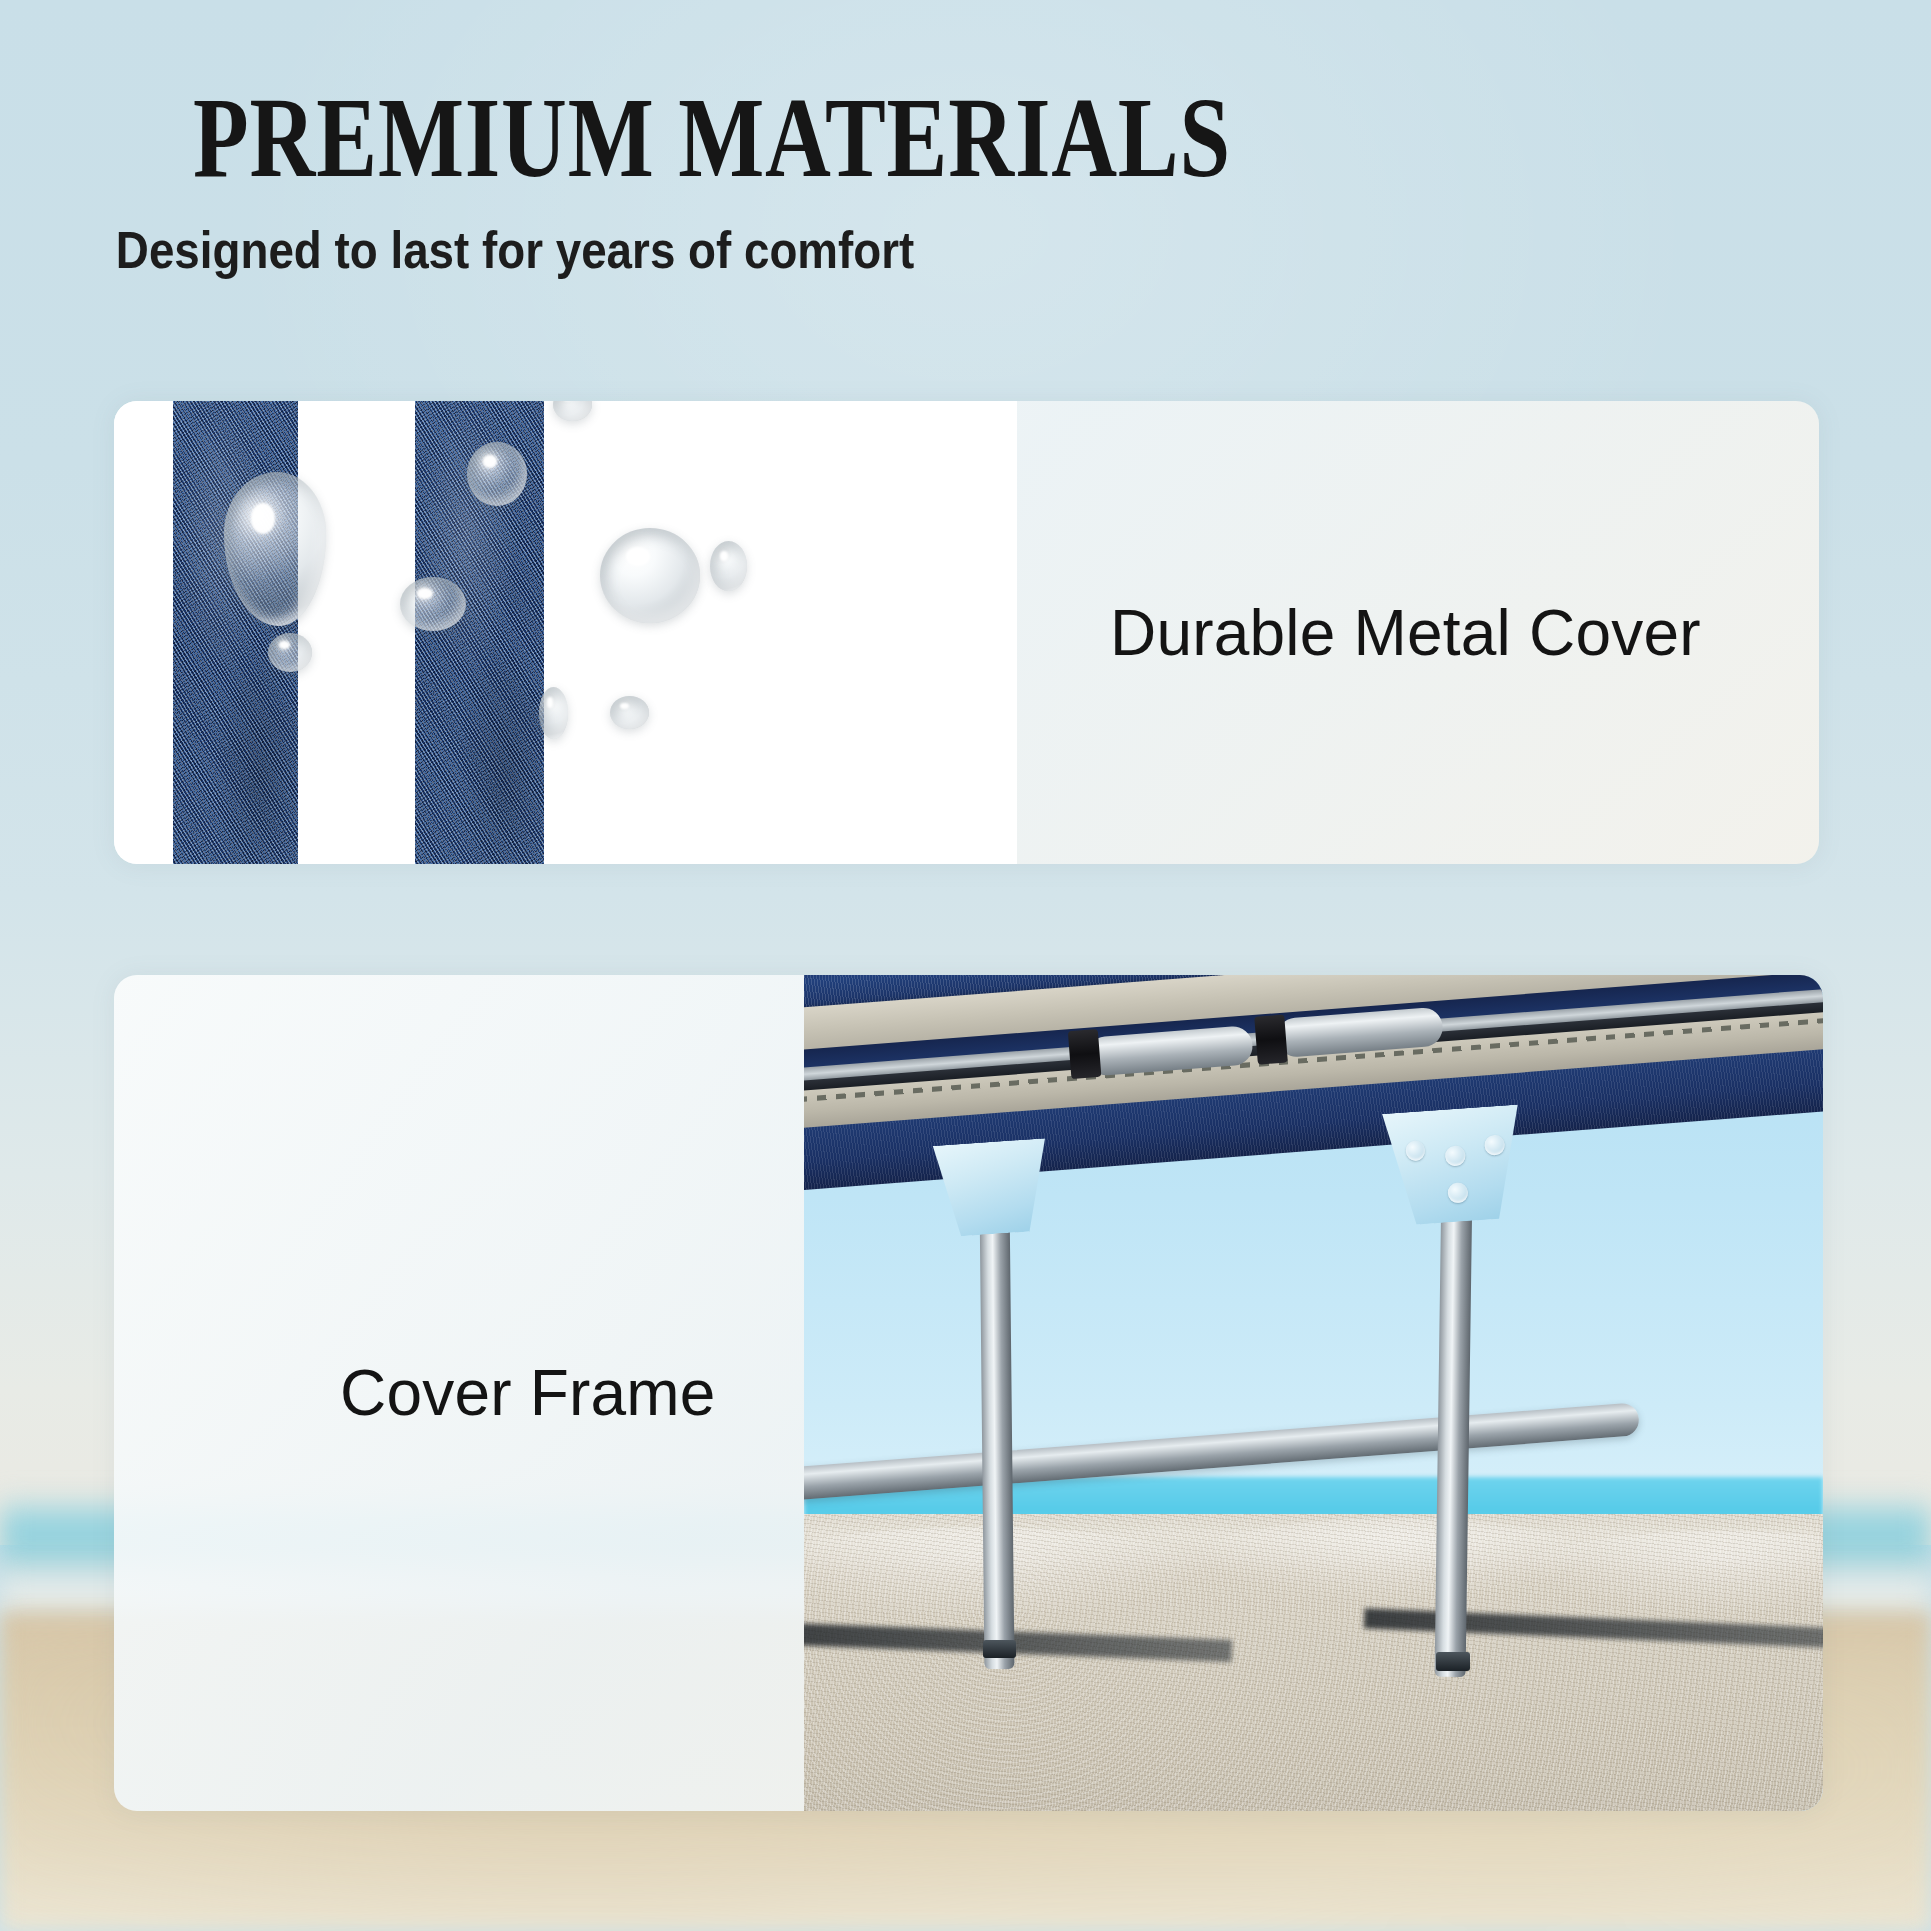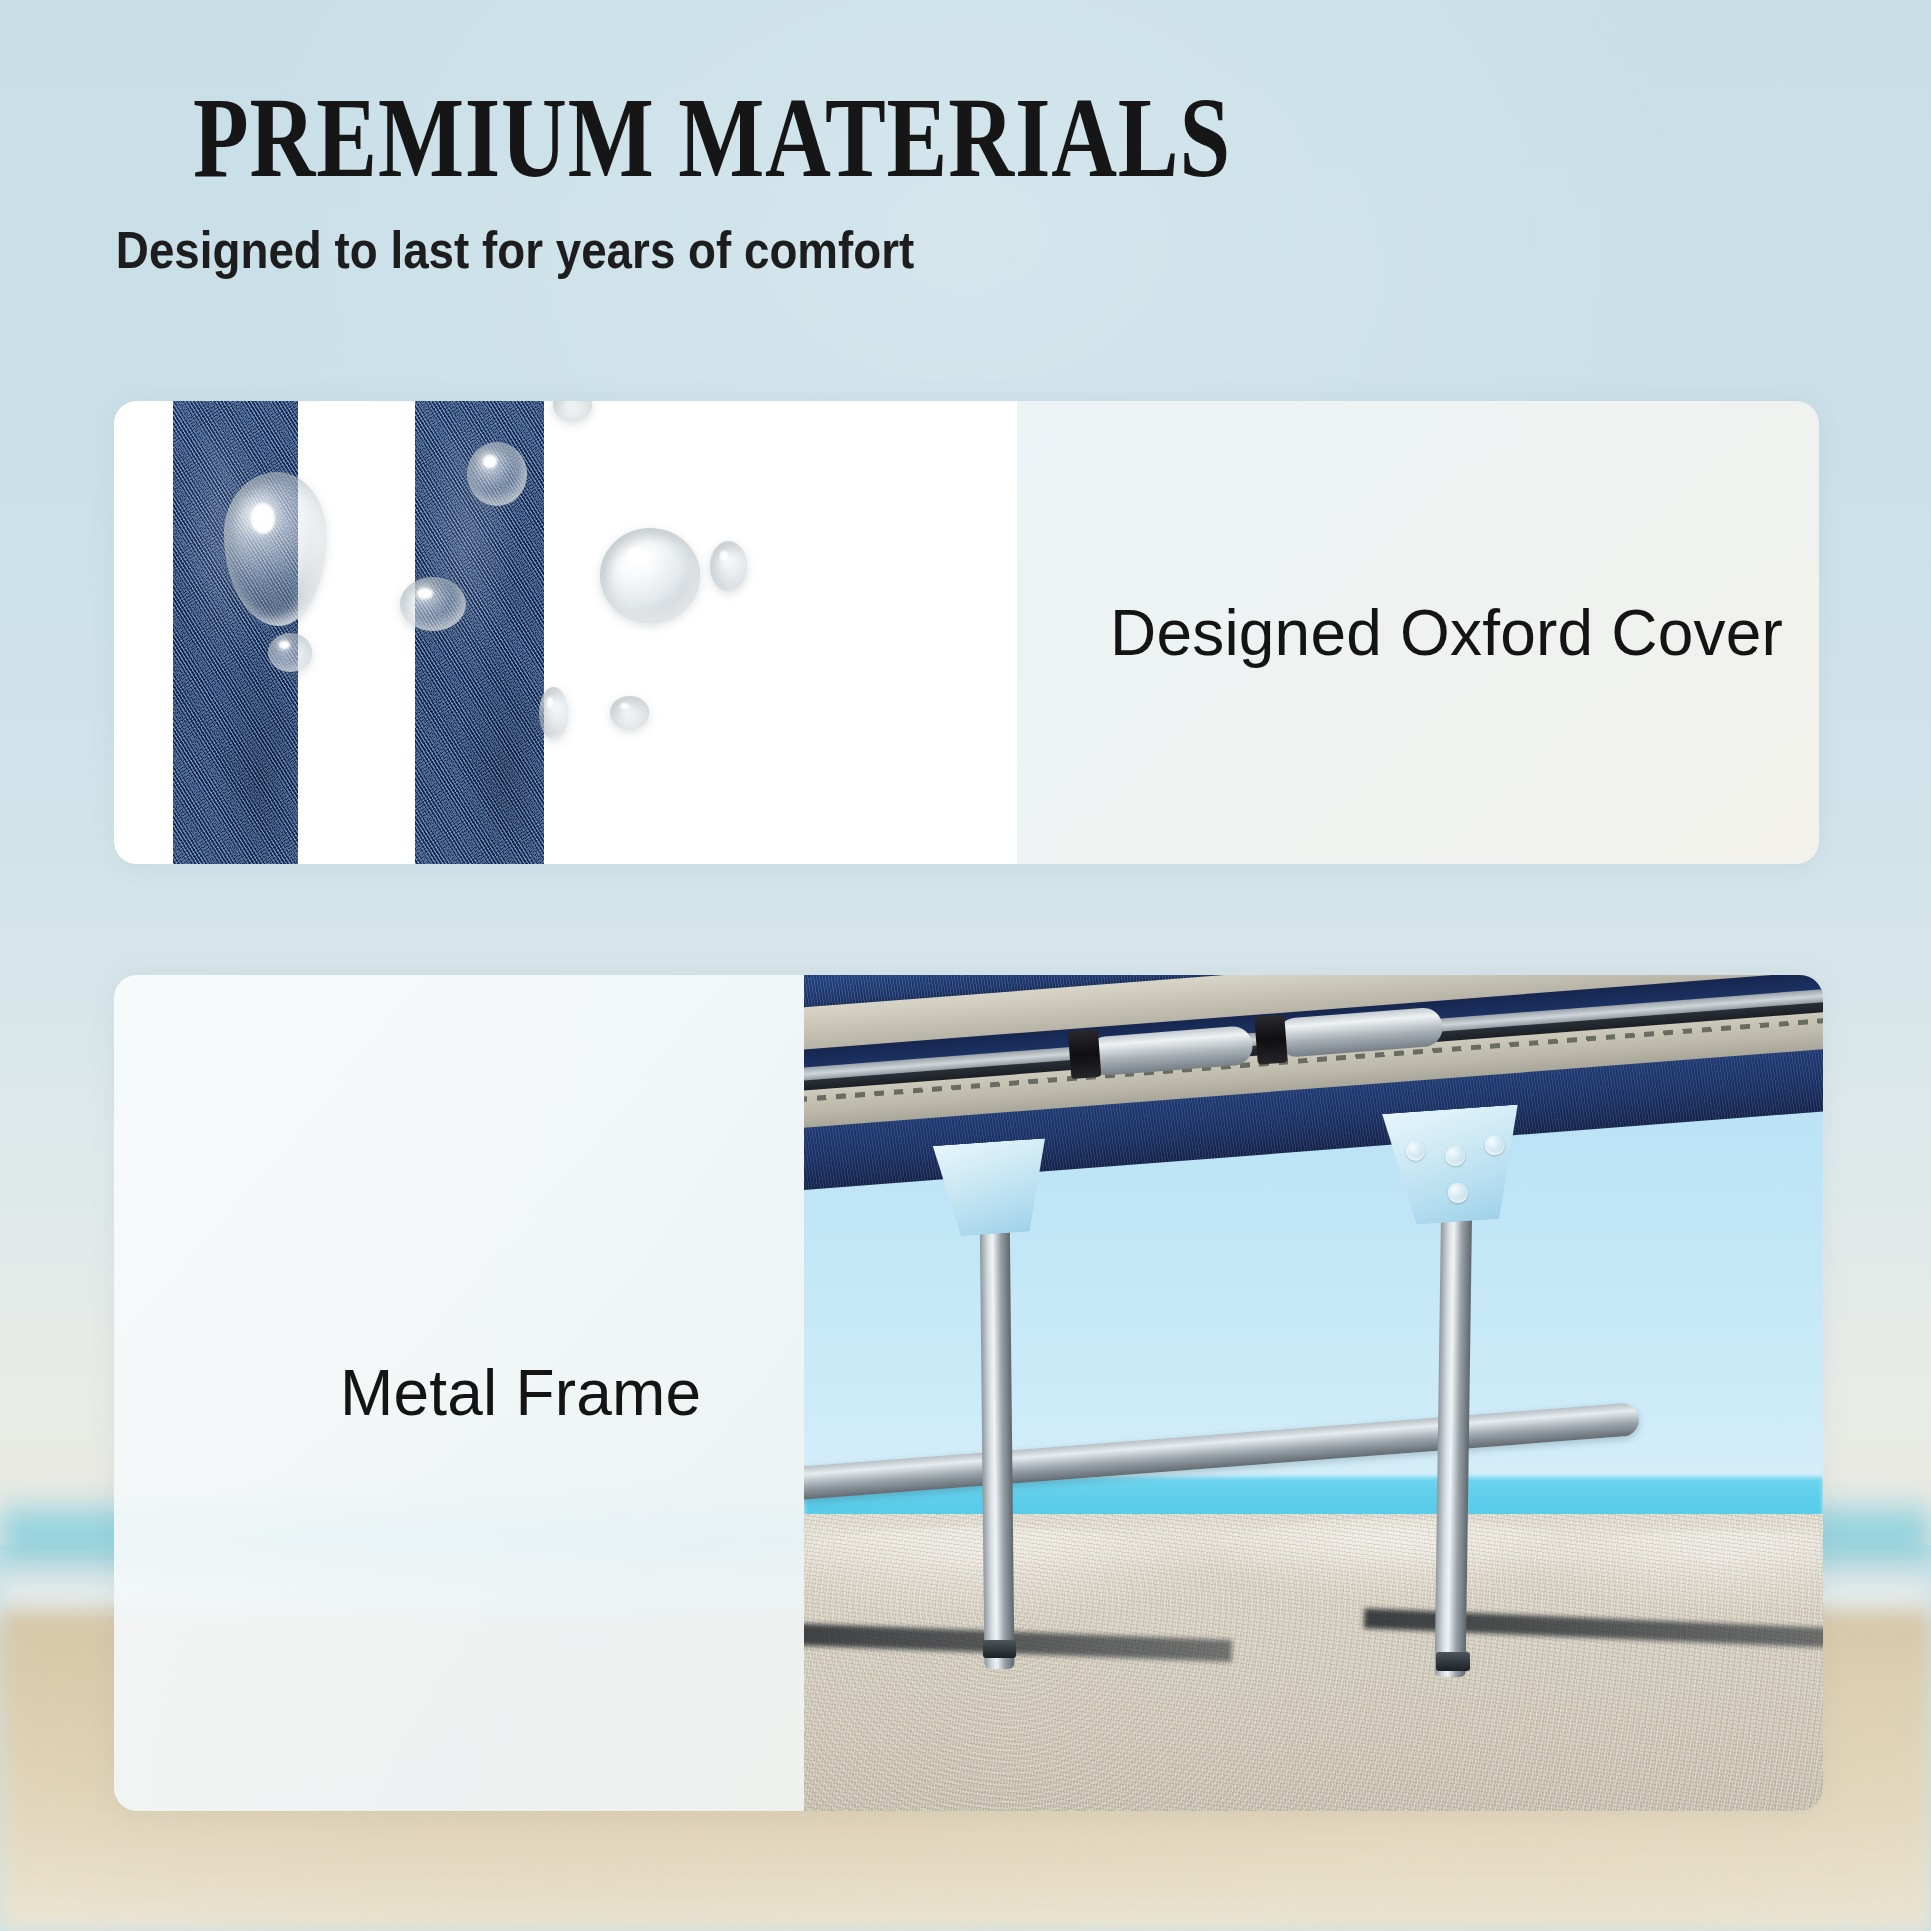--- a/index.html
+++ b/index.html
@@ -272,26 +272,26 @@
     <div class="droplet" id="drop-2"></div>
     <div class="droplet" id="drop-3"></div>
     <div class="droplet" id="drop-4"></div>
     <div class="droplet" id="drop-5"></div>
     <div class="droplet" id="drop-6"></div>
     <div class="droplet" id="drop-7"></div>
     <div class="droplet" id="drop-8"></div>
     <div class="droplet" id="drop-9"></div>
   </div>
 
-  <div class="card-label" id="label-oxford" style="top:50%">Designed Oxford Cover</div>
+  <div class="card-label" id="label-oxford" style="top:50%">Durable Metal Cover</div>
 </div>
 
 <div class="card" id="card-frame">
 
-  <div class="card-label" id="label-frame">Metal Frame</div>
+  <div class="card-label" id="label-frame">Cover Frame</div>
 
   <div class="frame-photo">
     <div class="fp-sky"></div>
     <div class="fp-sea"></div>
     <div class="fp-sand"></div>
     <div class="fp-sand-top"></div>
     <div class="fp-dune" id="dune-1"></div>
     <div class="fp-dune" id="dune-2"></div>
     <div class="fp-dune" id="dune-3"></div>
     <div class="fp-sand-grain"></div>

